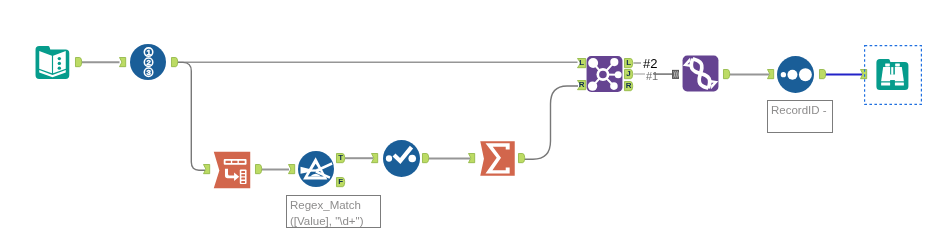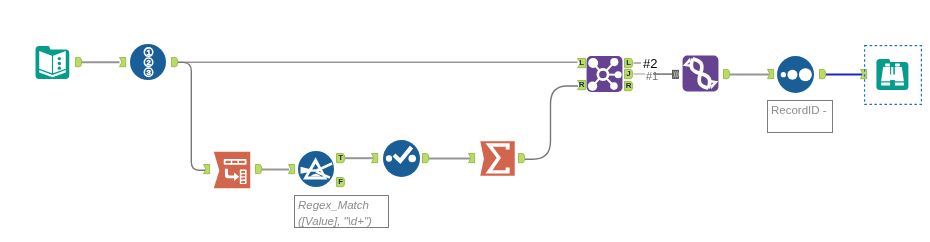--- a/index.html
+++ b/index.html
@@ -322,21 +322,21 @@
     <div class="tool" style="left: 672px; top: 69px;">
       <svg width="7.4" height="10.8" viewBox="0 0 36 44">
         <rect x="1.5" y="1.5" width="33" height="41" fill="#636363" stroke="#3a3a3a" stroke-width="3.0"></rect>
         <g fill="none" stroke="#f0f0f0" stroke-width="3.0" stroke-linecap="butt">
           <path d="M8 7 C14 14 14 30 8 37"></path>
           <path d="M17 7 C23 14 23 30 17 37"></path>
           <path d="M26 7 C32 14 32 30 26 37"></path>
         </g>
       </svg>
     </div>
-    <div class="anno" style="left: 294px; top: 195px; width: 95px; height: 33px; font-style: italic;">
+    <div class="anno" style="left: 286px; top: 195px; width: 95px; height: 33px;">
       <div>Regex_Match</div>
       <div>([Value], "\d+")</div>
     </div>
     <div class="anno" style="left: 767px; top: 100px; width: 66px; height: 33px;">
       <div>RecordID -</div>
     </div>
     <div class="selbox" style="left: 864px; top: 45px; width: 58px; height: 60px;"><svg width="58" height="60">
         <rect x="0.6" y="0.6" width="56.8" height="58.8" fill="none" stroke="#1f6fe0" stroke-width="1.2" stroke-dasharray="2.6 2.4"></rect>
       </svg></div>
   </div>

